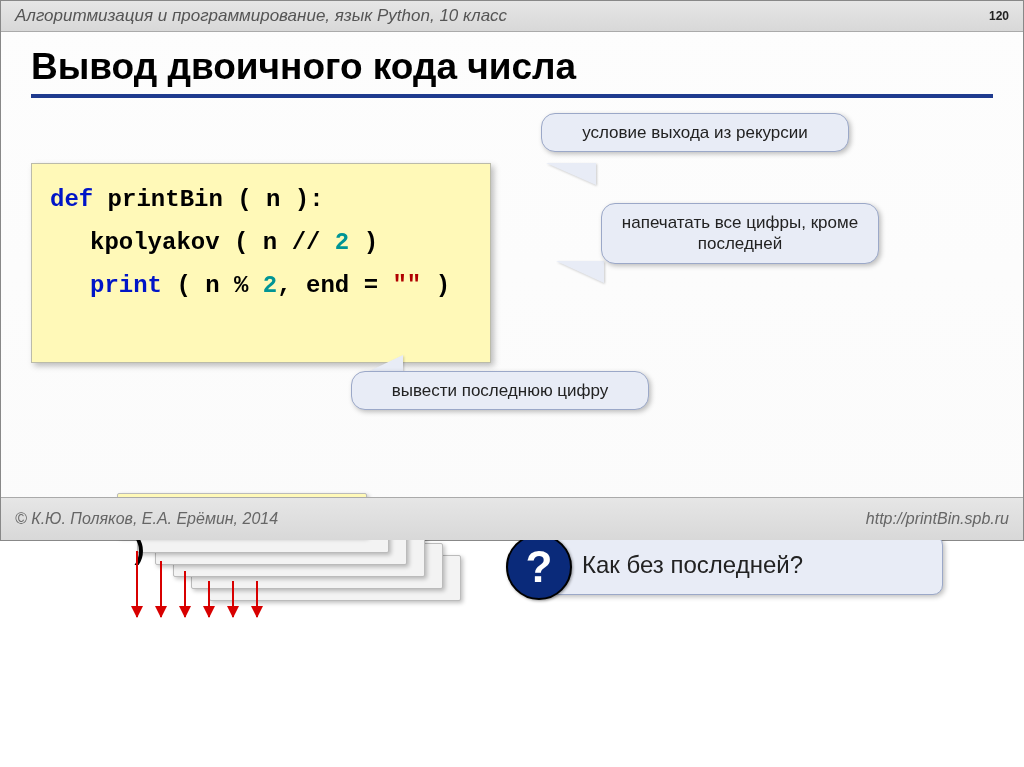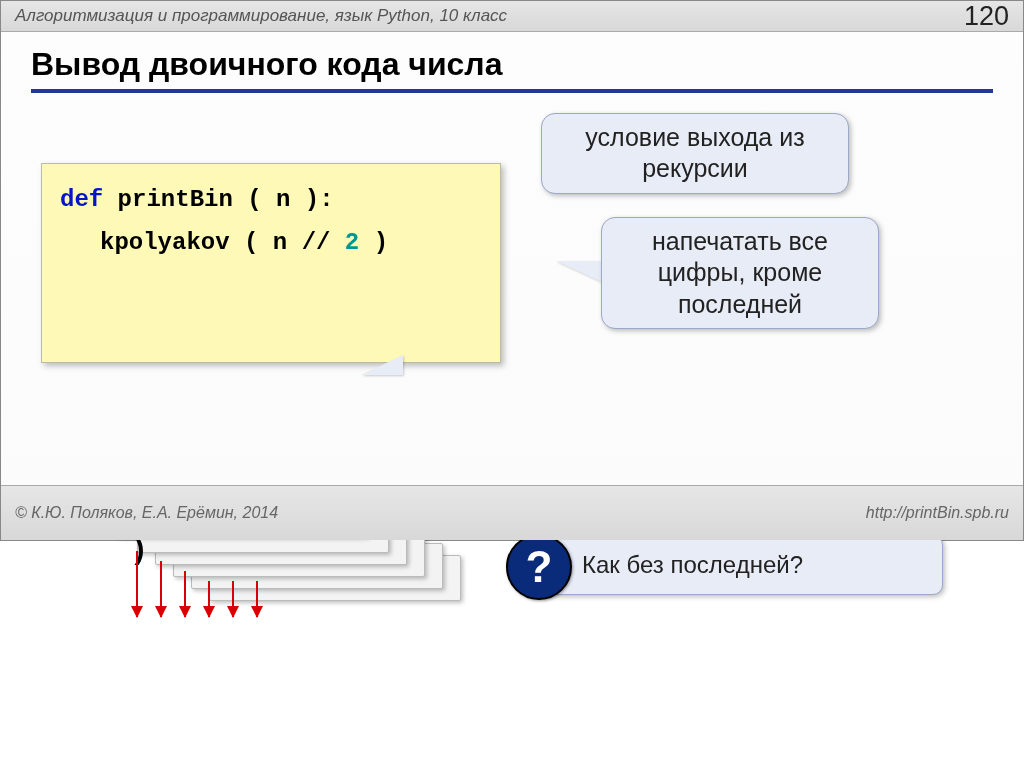--- a/index.html
+++ b/index.html
@@ -28,42 +28,42 @@
     border-bottom: 1px solid #aaa;
     padding: 0 14px;
     display: flex;
     align-items: center;
     justify-content: space-between;
     font-style: italic;
     color: #555;
     font-size: 17px;
   }
   .topbar .pagenum {
-    font-weight: normal;
+    font-weight: bold;
     color: #222;
     font-style: normal;
-    font-size: 27px;
+    font-size: 12px;
   }
   
   .title {
     position: absolute;
     top: 45px;
     left: 30px;
     right: 30px;
-    font-size: 32px;
+    font-size: 37px;
     font-weight: bold;
     color: #000;
     border-bottom: 4px solid #1f3b8f;
     padding-bottom: 6px;
   }
   
   .codebox {
     position: absolute;
     top: 162px;
-    left: 40px;
+    left: 30px;
     width: 460px;
     height: 200px;
     background: #fff9b8;
     border: 1px solid #bba;
     box-shadow: 3px 3px 6px rgba(0,0,0,0.25);
     padding: 14px 18px;
     font-family: "Courier New", monospace;
     font-size: 24px;
     font-weight: bold;
     line-height: 1.8;
@@ -73,27 +73,27 @@
   .num { color: #009595; }
   .str { color: #b00000; }
   
   .callout {
     position: absolute;
     background: #e8ecf6;
     border: 1px solid #9ba8c8;
     border-radius: 14px;
     box-shadow: 2px 2px 5px rgba(0,0,0,0.25);
     text-align: center;
-    font-size: 25px;
+    font-size: 17px;
     color: #222;
     padding: 8px 18px;
     line-height: 1.25;
   }
   .c1 { top: 112px; left: 540px; width: 270px; }
-  .c2 { top: 216px; left: 600px; width: 240px; }
+  .c2 { top: 202px; left: 600px; width: 240px; }
   .c3 { top: 370px; left: 350px; width: 260px; }
   
   .ptr {
     position: absolute;
     width: 0; height: 0;
     filter: drop-shadow(1px 1px 1px rgba(0,0,0,0.2));
   }
   
   .c1tail {
     top: 162px; left: 545px;
@@ -214,21 +214,21 @@
   
   .footer {
     position: absolute;
     bottom: 0; left: 0; right: 0;
     height: 30px;
     background: linear-gradient(#e6e6e6, #d8d8d8);
     border-top: 1px solid #aaa;
     display: flex;
     align-items: center;
     justify-content: space-between;
-    padding: 12px 14px;
+    padding: 6px 14px;
     font-style: italic;
     color: #666;
     font-size: 16px;
   }
 </style>
 </head>
 <body>
 
 <div class="slide">
 
@@ -239,32 +239,36 @@
 
   <div class="title">Вывод двоичного кода числа</div>
 
   <div class="codebox">
     <div>
       <span class="kw">def</span><span> printBin ( n ):</span>
     </div>
     <div style="padding-left:40px">
       <span>kpolyakov ( n // </span><span class="num">2</span><span> )</span>
     </div>
+    <div style="padding-left:40px">
+      <span class="kw">print</span><span> ( n % </span><span class="num">2</span><span>, end = </span><span class="str">""</span><span> )</span>
+    </div>
   </div>
 
   <div class="ptr c1tailb"></div>
   <div class="ptr c1tail"></div>
   <div class="callout c1">условие выхода из рекурсии</div>
 
   <div class="ptr c2tailb"></div>
   <div class="ptr c2tail"></div>
   <div class="callout c2">напечатать все цифры, кроме последней</div>
 
   <div class="ptr c3tailb"></div>
   <div class="ptr c3tail"></div>
+  <div class="callout c3">вывести последнюю цифру</div>
 
   <div class="stack">
     <div class="card" style="top:66px; left:92px;"></div>
     <div class="card" style="top:54px; left:74px;"></div>
     <div class="card" style="top:42px; left:56px;"></div>
     <div class="card" style="top:30px; left:38px;"></div>
     <div class="card" style="top:18px; left:20px;"></div>
     <div class="card topcard" style="top:4px; left:0;">
       <span>printBin</span><span class="kw" style="color:#000">( 0 )</span>
     </div>

